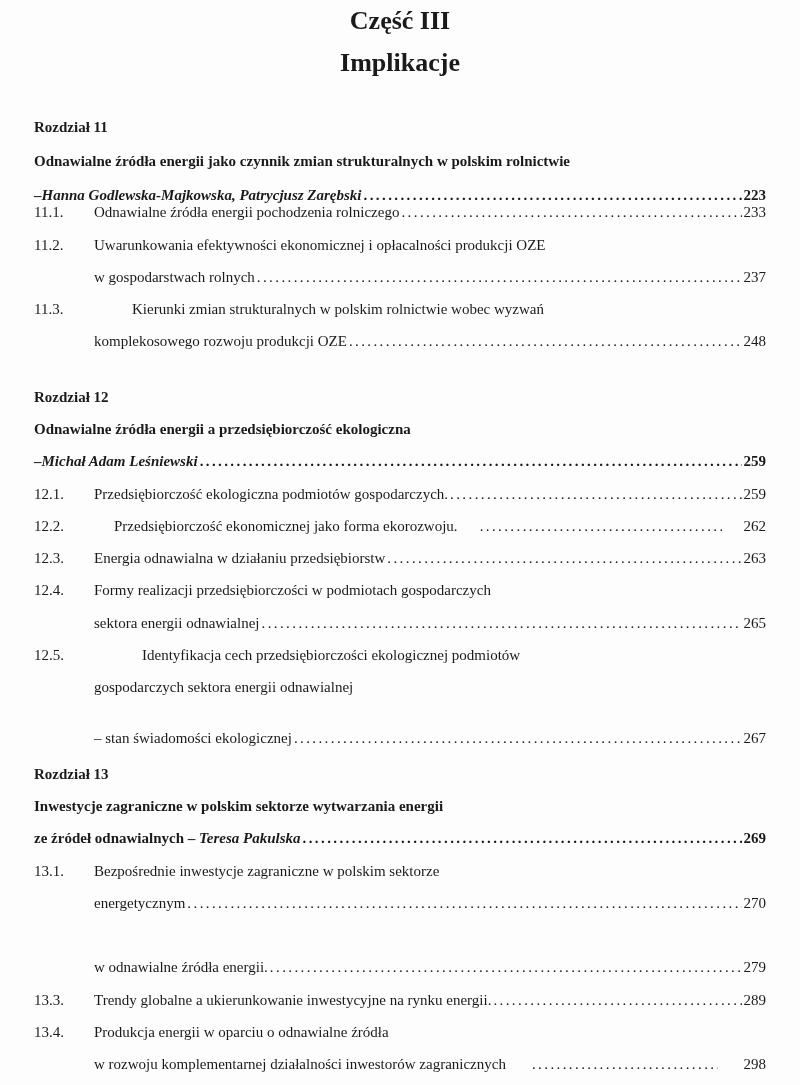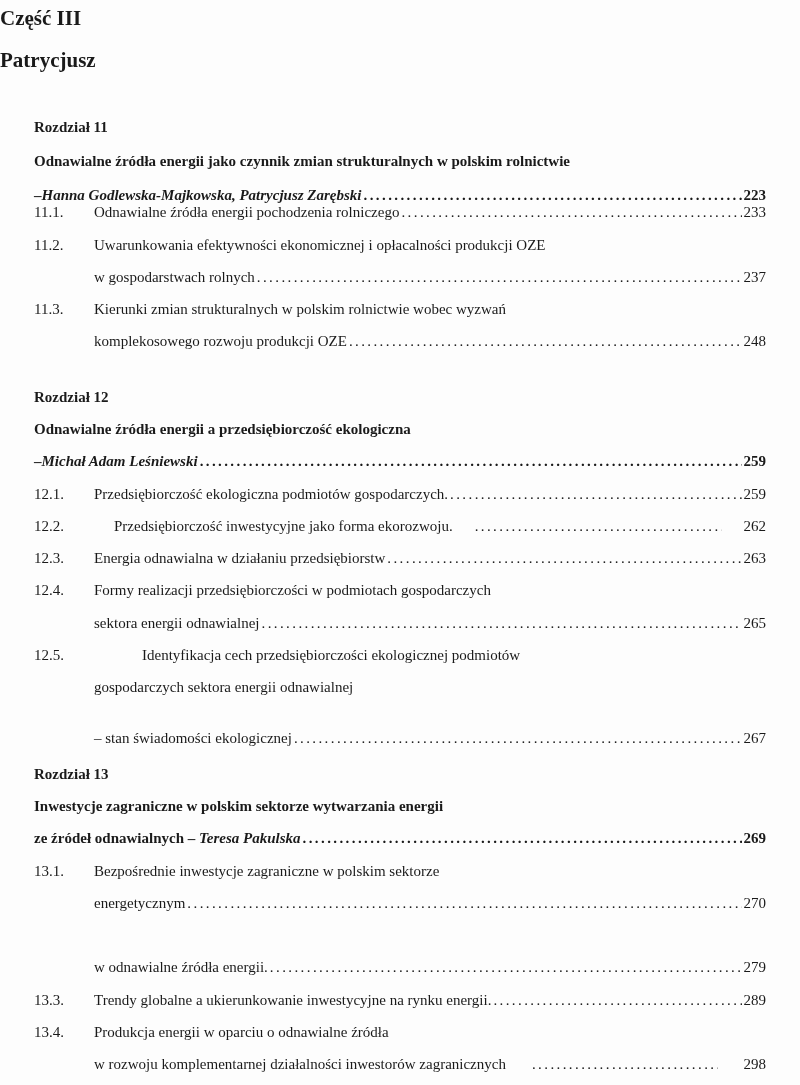--- a/index.html
+++ b/index.html
@@ -5,22 +5,22 @@
   html, body { margin: 0; padding: 0; }
   body {
     width: 800px; height: 1085px; overflow: hidden;
     background: #fdfdfd;
     font-family: "Liberation Serif", "DejaVu Serif", serif;
     color: #1a1a1a;
     position: relative;
   }
   .page { position: absolute; left: 0; top: 0; width: 800px; height: 1085px; }
   .part-label, .part-title {
-    position: absolute; left: 0; width: 800px; text-align: left;
-    font-weight: bold; font-size: 21px;
+    position: absolute; left: 0; width: 800px; text-align: center;
+    font-weight: bold; font-size: 26px;
   }
   .part-label { top: 6px; }
   .part-title { top: 48px; }
   .line {
     position: absolute; left: 34px; width: 732px;
     font-size: 15px; line-height: 28px; white-space: nowrap;
     display: flex; align-items: flex-start;
   }
   .line.bold { font-weight: bold; }
   .num { display: inline-block; width: 60px; flex: none; }
@@ -31,21 +31,21 @@
     letter-spacing: 2.4px; color: #1a1a1a;
   }
   .page-no { flex: none; text-align: right; }
   .ital { font-style: italic; }
 </style>
 </head>
 <body>
 
 <div class="page">
   <div class="part-label">Część III</div>
-  <div class="part-title">Patrycjusz</div>
+  <div class="part-title">Implikacje</div>
 
   <div class="line bold" style="top: 113.302px;">
       <span>Rozdział 11</span>
     </div>
   <div class="line bold" style="top: 147.488px;">
       <span>Odnawialne źródła energii jako czynnik zmian strukturalnych w polskim rolnictwie</span>
     </div>
   <div class="line bold" style="top: 180.698px;">
     <span class="txt">– </span>
       <span class="txt ital">Hanna Godlewska-Majkowska, Patrycjusz Zarębski</span>
@@ -60,21 +60,21 @@
   </div>
   <div class="line" style="top: 230.512px;">
     <span class="num">11.2.</span>
     <span class="txt">Uwarunkowania efektywności ekonomicznej  i opłacalności produkcji OZE</span>
   </div>
   <div class="line indent" style="top: 262.744px;">
     <span class="txt">w gospodarstwach rolnych</span>
     <span class="leader">........................................................................................................................</span>
     <span class="page-no">237</span>
   </div>
-  <div class="line" style="top: 294.977px;">
+  <div class="line" style="top: 294.977px; gap: 38px;">
     <span class="num">11.3.</span>
     <span class="txt">Kierunki zmian strukturalnych w polskim rolnictwie wobec wyzwań</span>
   </div>
   <div class="line indent" style="top: 327.209px;">
     <span class="txt">komplekosowego rozwoju produkcji OZE</span>
     <span class="leader">........................................................................................................................</span>
     <span class="page-no">248</span>
   </div>
 
   <div class="line bold" style="top: 382.884px;">
@@ -90,21 +90,21 @@
     <span class="page-no">259</span>
   </div>
   <div class="line" style="top: 479.581px;">
     <span class="num">12.1.</span>
     <span class="txt">Przedsiębiorczość ekologiczna podmiotów gospodarczych.</span>
     <span class="leader">........................................................................................................................</span>
     <span class="page-no">259</span>
   </div>
   <div class="line" style="top: 511.814px; gap: 20px;">
     <span class="num">12.2.</span>
-    <span class="txt">Przedsiębiorczość inwestycyjne jako forma ekorozwoju.</span>
+    <span class="txt">Przedsiębiorczość ekonomicznej jako forma ekorozwoju.</span>
     <span class="leader">........................................................................................................................</span>
     <span class="page-no">262</span>
   </div>
   <div class="line" style="top: 544.047px;">
     <span class="num">12.3.</span>
     <span class="txt">Energia odnawialna w działaniu przedsiębiorstw</span>
     <span class="leader">........................................................................................................................</span>
     <span class="page-no">263</span>
   </div>
   <div class="line" style="top: 576.279px;">

